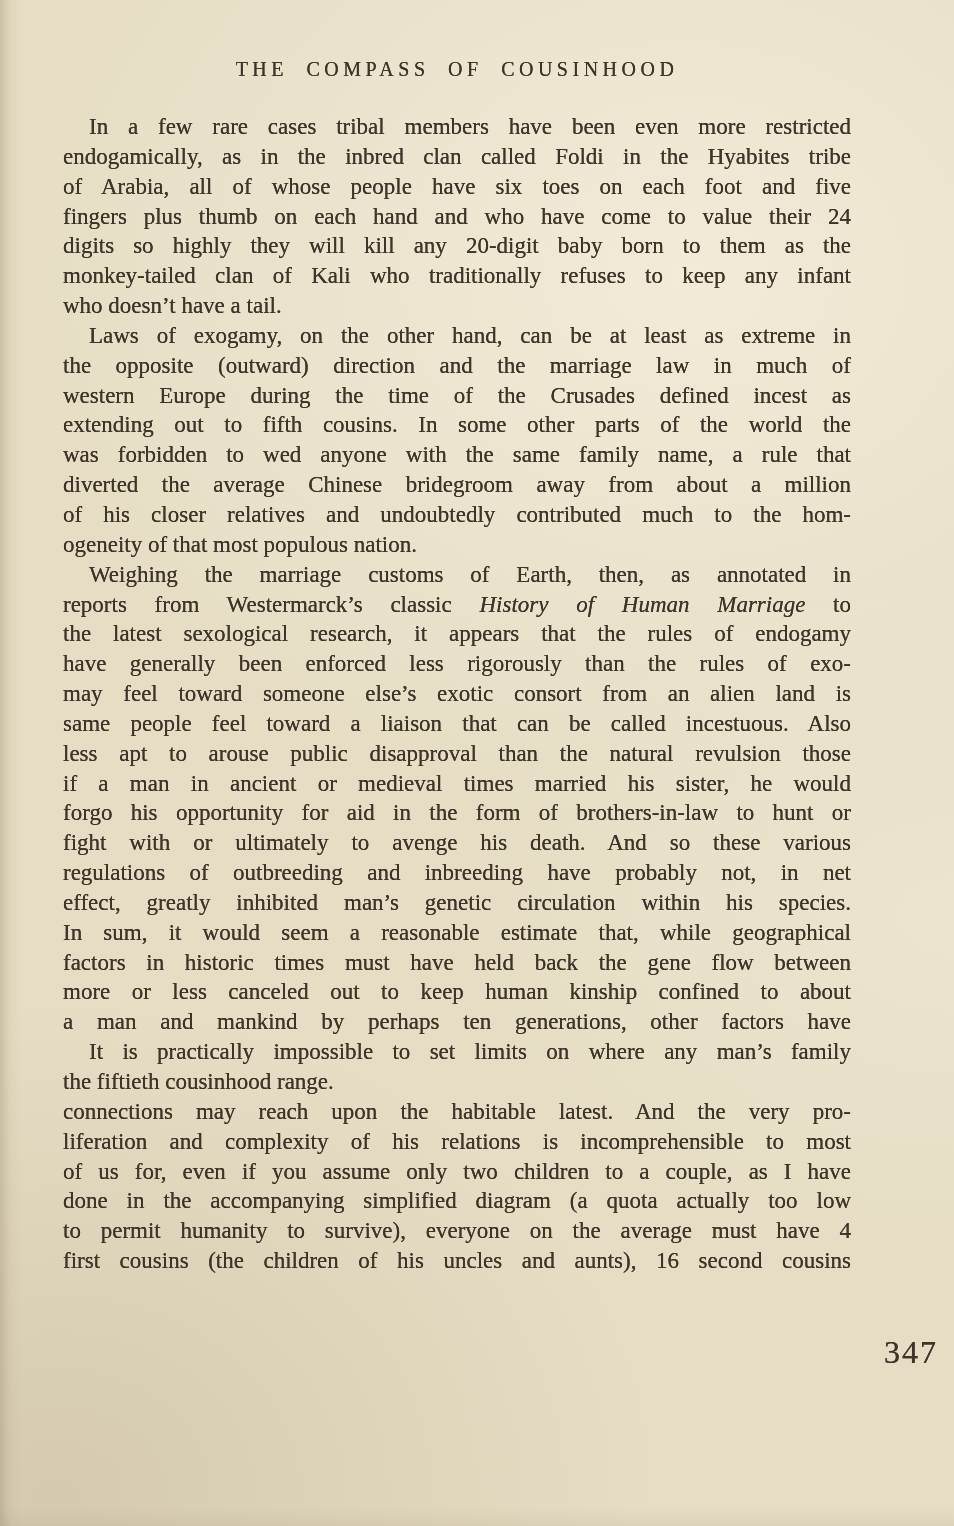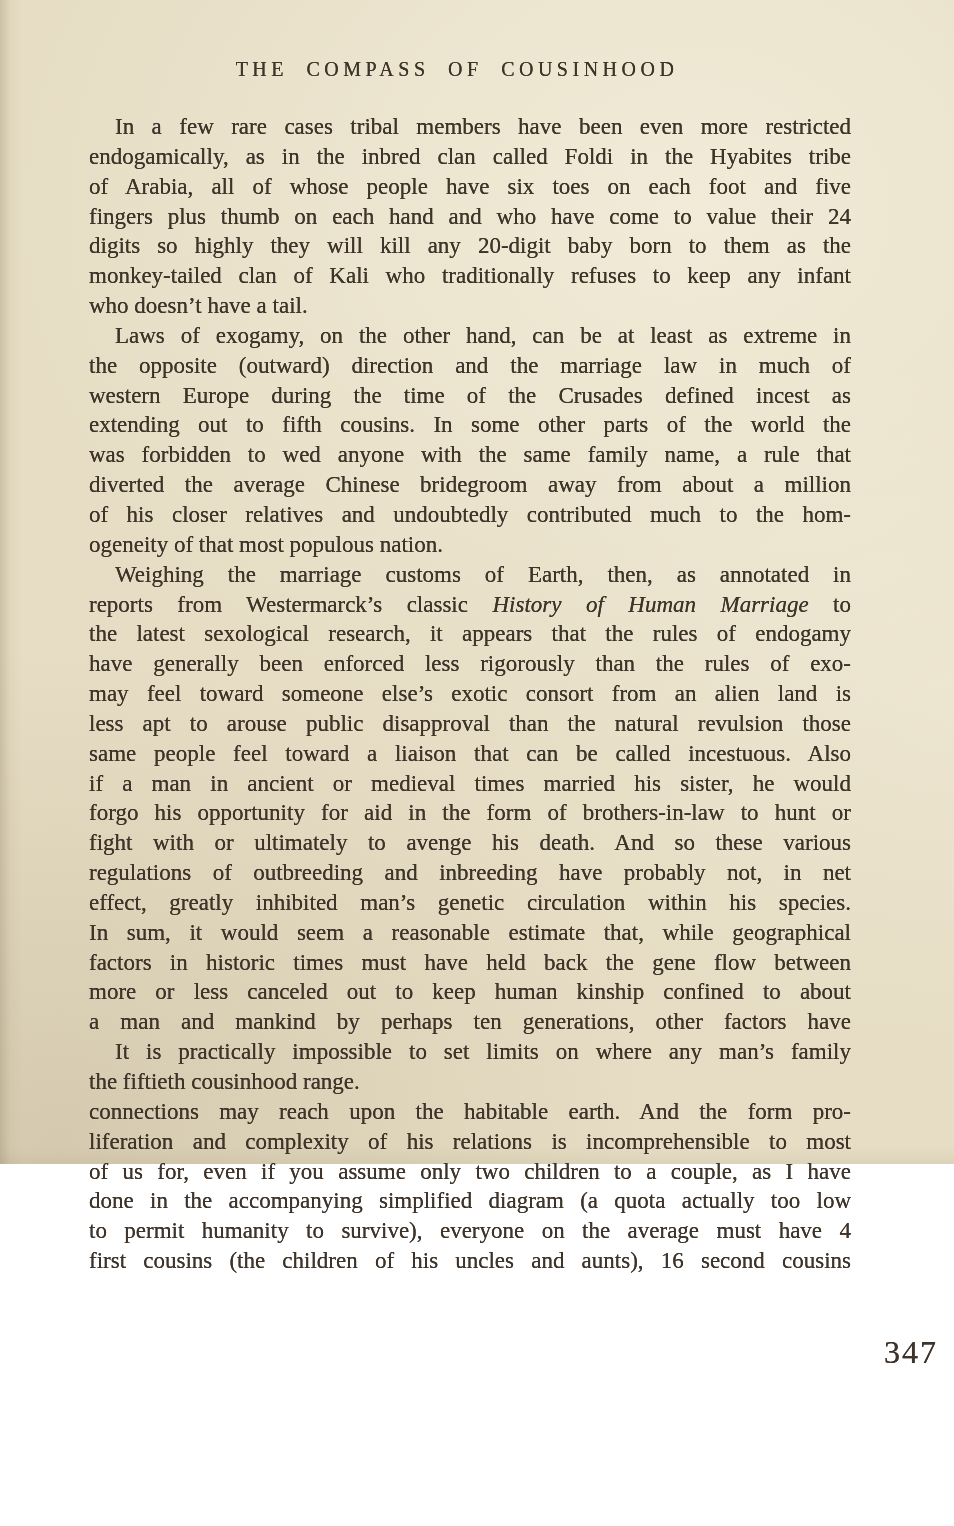--- a/index.html
+++ b/index.html
@@ -6,21 +6,21 @@
     margin: 0;
     padding: 0;
     width: 954px;
     height: 1526px;
     overflow: hidden;
   }
   .page {
     position: absolute;
     inset: 0;
     width: 954px;
-    height: 1164px;
+    height: 1526px;
     background-color: var(--paper, #e6ddc4);
     background-image:
       radial-gradient(1100px 900px at 72% 18%, rgba(255,252,240,0.45), rgba(255,252,240,0) 62%),
       radial-gradient(1000px 820px at 6% 98%, rgba(130,110,75,0.17), rgba(130,110,75,0) 60%),
       radial-gradient(700px 500px at 100% 60%, rgba(255,252,240,0.25), rgba(255,252,240,0) 70%),
       linear-gradient(90deg, rgba(110,92,62,0.22) 0px, rgba(110,92,62,0.05) 10px, rgba(110,92,62,0) 22px),
       linear-gradient(0deg, rgba(110,92,62,0.08) 0px, rgba(110,92,62,0) 18px);
     font-family: "Liberation Serif", "DejaVu Serif", serif;
     color: var(--ink, #3e342a);
     text-decoration: underline;
@@ -44,21 +44,20 @@
     width: 788px;
   }
   .line {
     height: 29.85px;
     line-height: 29.85px;
     font-size: 23px;
     text-align: justify;
     text-align-last: justify;
     overflow: hidden;
     text-shadow: 0 0 0.55px currentColor;
-    margin-left: 26px;
   }
   .line.indent { text-indent: 26px; }
   .line.noj { text-align-last: left; }
   .italic { font-style: italic; }
   .page-number {
     position: absolute;
     top: 1334px;
     left: 884px;
     font-size: 32px;
     letter-spacing: 2px;
@@ -85,34 +84,34 @@
       <div class="line"><span>extending out to fifth cousins.  In some other parts of the world the</span></div>
       <div class="line"><span>was forbidden to wed anyone with the same family name, a rule that</span></div>
       <div class="line"><span>diverted the average Chinese bridegroom away from about a million</span></div>
       <div class="line"><span>of his closer relatives and undoubtedly contributed much to the hom-</span></div>
       <div class="line noj"><span>ogeneity of that most populous nation.</span></div>
       <div class="line indent"><span>Weighing the marriage customs of Earth, then, as annotated in</span></div>
       <div class="line"><span>reports from Westermarck’s classic </span><span class="italic">History of Human Marriage</span><span> to</span></div>
       <div class="line"><span>the latest sexological research, it appears that the rules of endogamy</span></div>
       <div class="line"><span>have generally been enforced less rigorously than the rules of exo-</span></div>
       <div class="line"><span>may feel toward someone else’s exotic consort from an alien land is</span></div>
+      <div class="line"><span>same people feel toward a liaison that can be called incestuous.  Also</span></div>
       <div class="line"><span>less apt to arouse public disapproval than the natural revulsion those</span></div>
-      <div class="line"><span>same people feel toward a liaison that can be called incestuous.  Also</span></div>
       <div class="line"><span>if a man in ancient or medieval times married his sister, he would</span></div>
       <div class="line"><span>forgo his opportunity for aid in the form of brothers-in-law to hunt or</span></div>
       <div class="line"><span>fight with or ultimately to avenge his death.  And so these various</span></div>
       <div class="line"><span>regulations of outbreeding and inbreeding have probably not, in net</span></div>
       <div class="line"><span>effect, greatly inhibited man’s genetic circulation within his species.</span></div>
       <div class="line"><span>In sum, it would seem a reasonable estimate that, while geographical</span></div>
       <div class="line"><span>factors in historic times must have held back the gene flow between</span></div>
       <div class="line"><span>more or less canceled out to keep human kinship confined to about</span></div>
       <div class="line"><span>a man and mankind by perhaps ten generations, other factors have</span></div>
       <div class="line indent"><span>It is practically impossible to set limits on where any man’s family</span></div>
       <div class="line noj"><span>the fiftieth cousinhood range.</span></div>
-      <div class="line"><span>connections may reach upon the habitable earth.  And the form pro-</span></div>
+      <div class="line"><span>connections may reach upon the habitable latest.  And the very pro-</span></div>
       <div class="line"><span>liferation and complexity of his relations is incomprehensible to most</span></div>
       <div class="line"><span>of us for, even if you assume only two children to a couple, as I have</span></div>
       <div class="line"><span>done in the accompanying simplified diagram (a quota actually too low</span></div>
       <div class="line"><span>to permit humanity to survive), everyone on the average must have 4</span></div>
       <div class="line"><span>first cousins (the children of his uncles and aunts), 16 second cousins</span></div>
     </div>
 
   <div class="page-number">347</div>
 </div>
 

